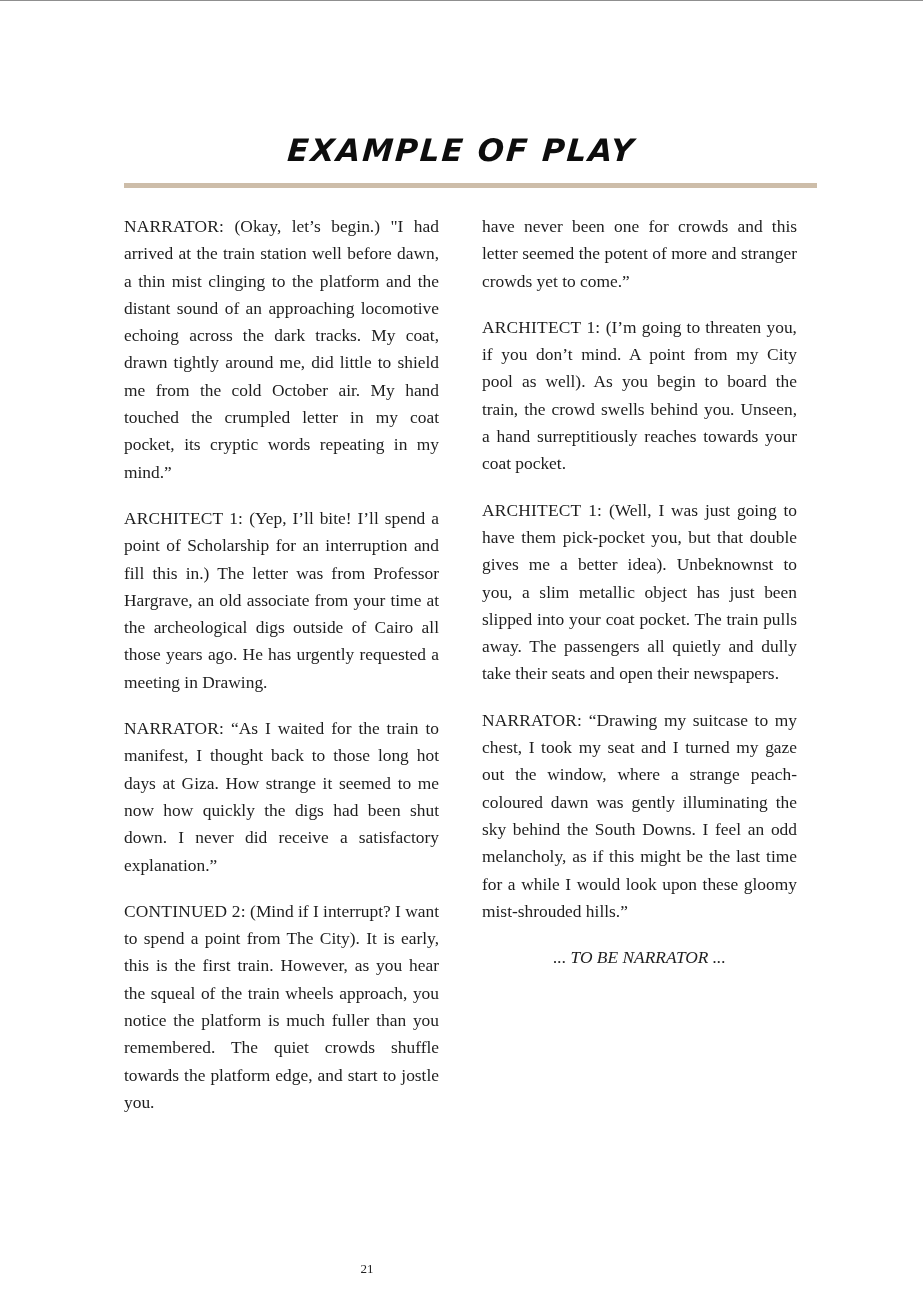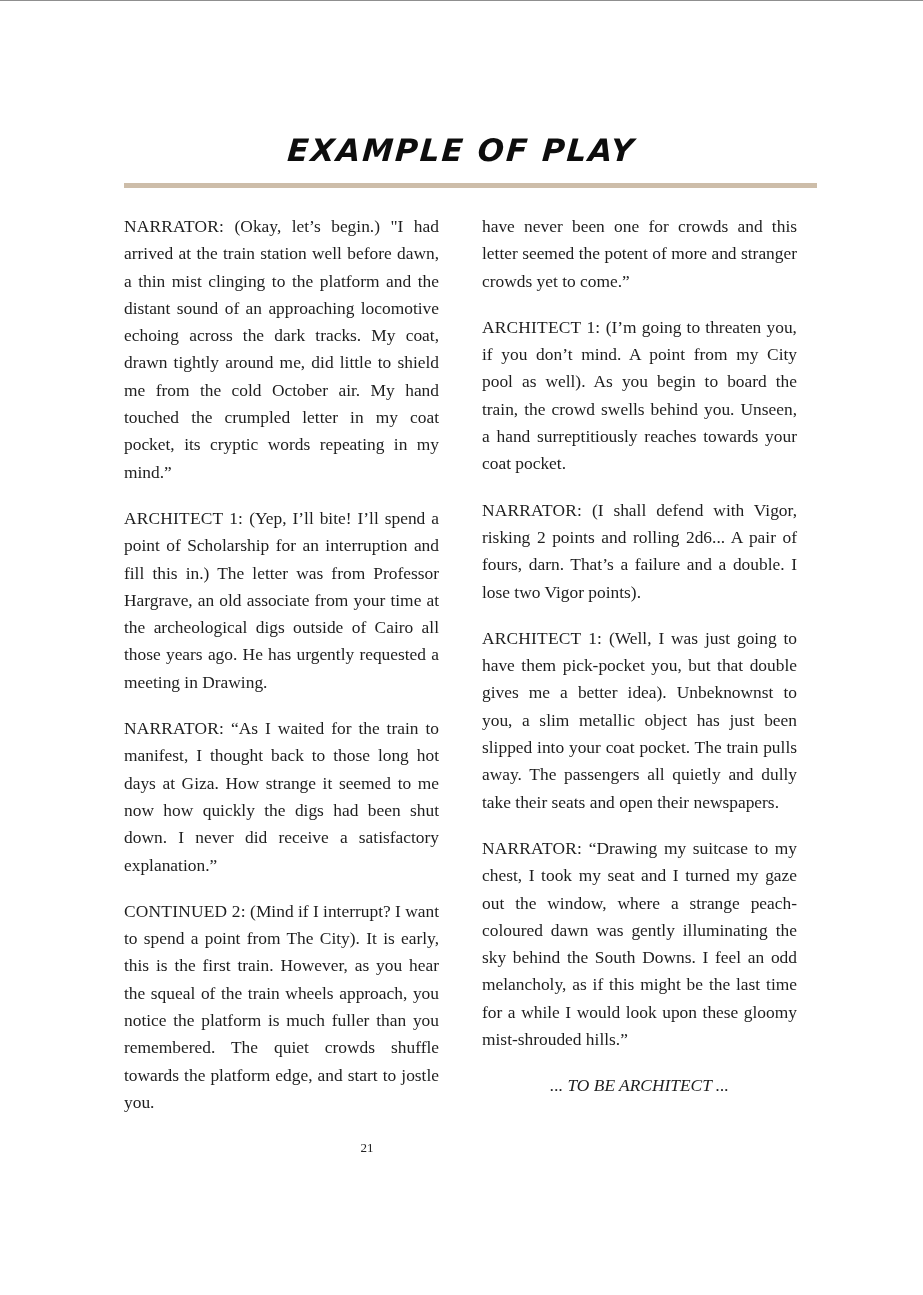--- a/index.html
+++ b/index.html
@@ -17,21 +17,21 @@
     font-family: "Liberation Serif", serif; font-size: 17.4px; line-height: 27.3px;
     text-align: justify; color: #1e1e1e;
   }
   .col.left { left: 124px; }
   .col.right { left: 482px; }
   .para { margin: 0 0 19px 0; }
   .speaker { letter-spacing: 0.2px; }
   .it { }
   .cont { text-align: center; font-style: italic; margin-top: 5px; }
   .page-num {
-    position: absolute; left: 0; width: 734px; top: 1140px; text-align: center;
+    position: absolute; left: 0; width: 734px; top: 1261px; text-align: center;
     font-family: "Liberation Serif", serif; font-size: 13px; color: #222;
   }
 </style>
 </head>
 <body>
 
 <div class="top-rule"></div>
 
 <div class="title">Example of Play</div>
 <div class="divider"></div>
@@ -57,27 +57,23 @@
 
 <div class="col right">
   <p class="para">
     <span>have never been one for crowds and this letter seemed the potent of more and stranger crowds yet to come.”</span>
   </p>
   <p class="para">
     <span class="speaker">ARCHITECT 1:</span>
     <span class="it">(I’m going to threaten you, if you don’t mind. A point from my City pool as well).</span><span> As you begin to board the train, the crowd swells behind you. Unseen, a hand surreptitiously reaches towards your coat pocket.</span>
   </p>
   <p class="para">
-    <span class="speaker">NARRATOR:</span>
-    <span class="it">(I shall defend with Vigor, risking 2 points and rolling 2d6... A pair of fours, darn. That’s a failure and a double. I lose two Vigor points).</span>
-  </p>
-  <p class="para">
     <span class="speaker">ARCHITECT 1:</span>
     <span class="it">(Well, I was just going to have them pick-pocket you, but that double gives me a better idea).</span><span> Unbeknownst to you, a slim metallic object has just been slipped into your coat pocket. The train pulls away. The passengers all quietly and dully take their seats and open their newspapers.</span>
   </p>
   <p class="para">
     <span class="speaker">NARRATOR:</span>
     <span>“Drawing my suitcase to my chest, I took my seat and I turned my gaze out the window, where a strange peach-coloured dawn was gently illuminating the sky behind the South Downs. I feel an odd melancholy, as if this might be the last time for a while I would look upon these gloomy mist-shrouded hills.”</span>
   </p>
-  <p class="cont">... TO BE ARCHITECT ...</p>
+  <p class="cont">... TO BE NARRATOR ...</p>
 </div>
 
 <div class="page-num">21</div>
 
 </body></html>

